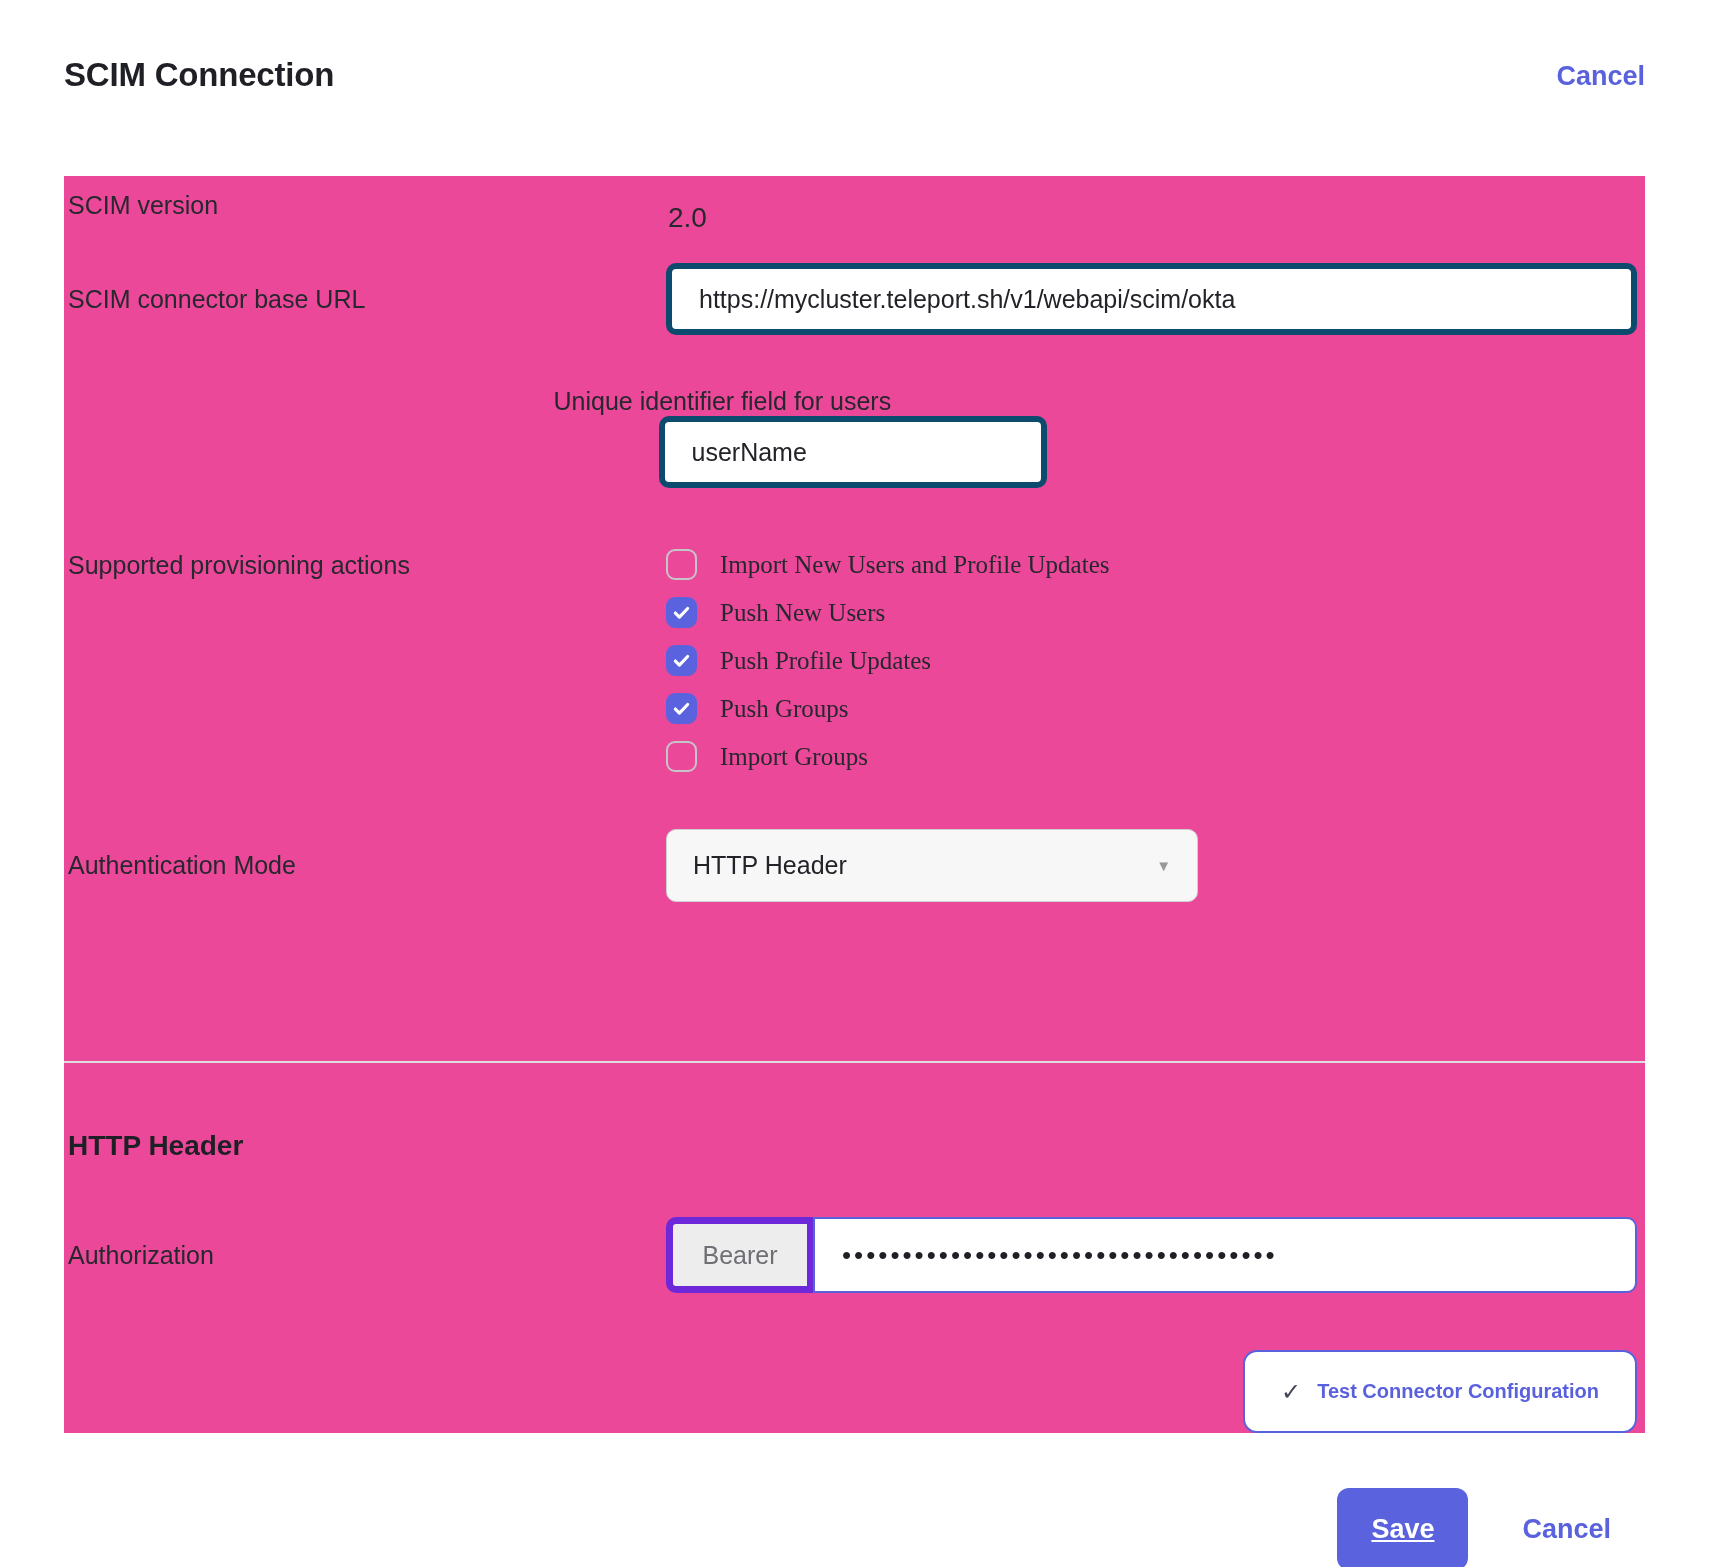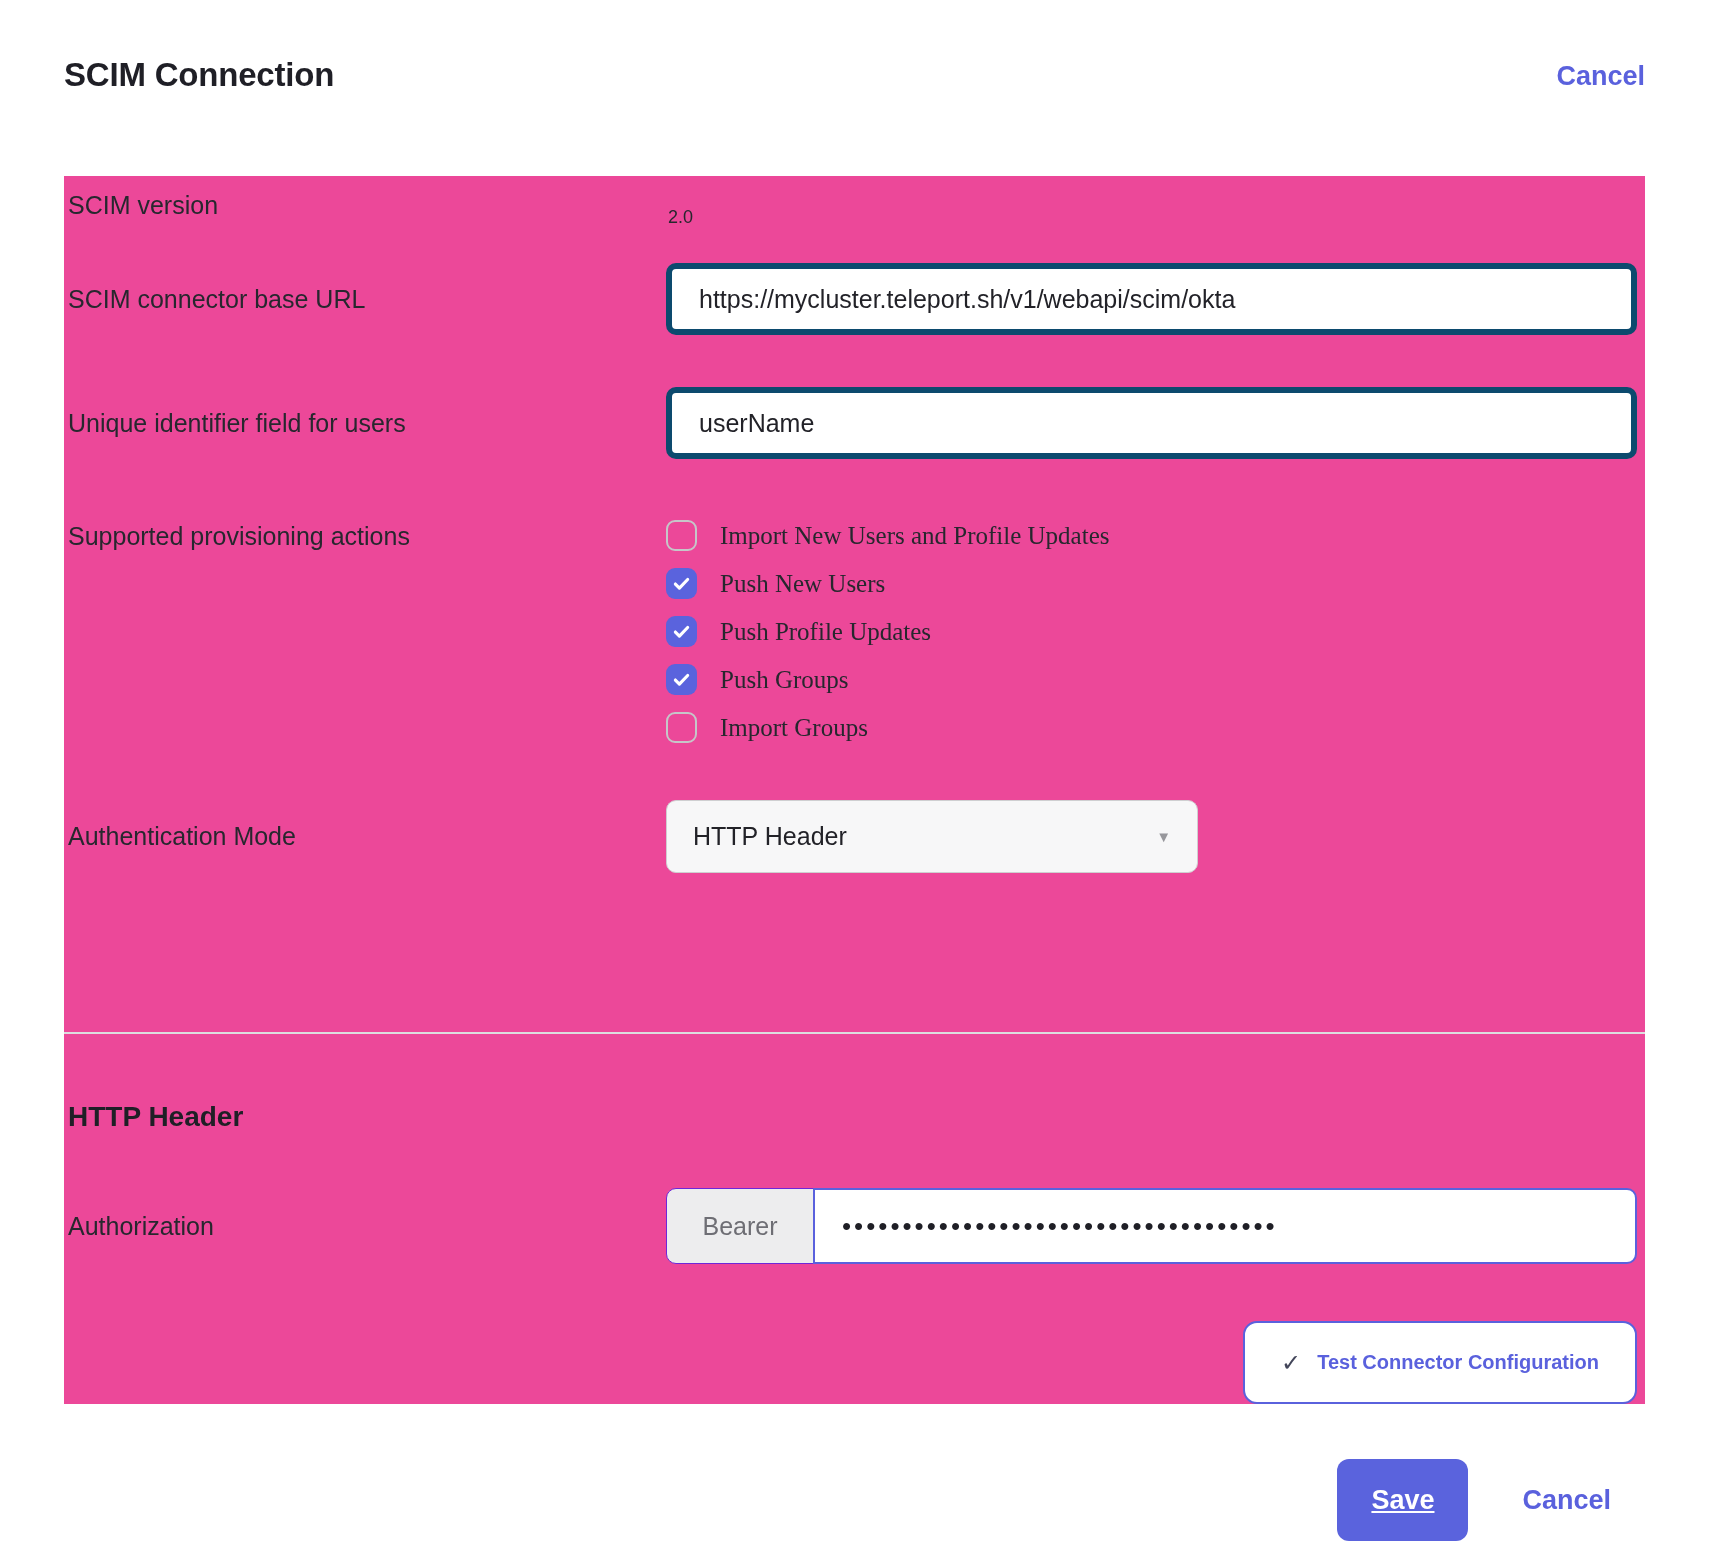--- a/index.html
+++ b/index.html
@@ -11,25 +11,25 @@
   .header { display:flex; justify-content:space-between; align-items:flex-start; padding-top:56px; }
   .title { font-size:33px; font-weight:bold; color:#1f1f26; letter-spacing:-0.2px; }
   .cancel-top { font-size:27px; font-weight:bold; color:#5a61dd; cursor:pointer; margin-top:5px; }
 
   
   .panel { margin-top:82px; background:#ec4899; padding:14px 8px 0 4px; }
   .row { display:flex; }
   .row-label { width:598px; flex:none; font-size:25px; color:#27272e; }
 
   .row-version { margin-bottom:42px; align-items:center; height:31px; }
-  .version-value { font-size:18px; color:#27272e; padding-left:2px;margin-top:24px; }
+  .version-value { font-size:28px; color:#27272e; padding-left:2px;margin-top:24px; }
 
   .row-input { align-items:center; }
   .row-url { margin-bottom:52px; }
-  .row-uid { margin-bottom:61px; }
+  .row-uid { margin-bottom:61px;flex-direction:column; }
   .control { flex:1; display:flex; align-items:center; }
   .text-input { width:100%; height:72px; background:#ffffff; border:6px solid #0c4a6e;
     border-radius:10px; font-family:"Liberation Sans",sans-serif; font-size:25px;
     color:#222228; padding:0 27px; outline:none; }
 
   
   .row-checks { align-items:flex-start; margin-bottom:57px; }
   .row-checks .row-label { padding-top:2px; }
   .check-list { flex:1; }
   .check-row { display:flex; align-items:center; height:31px; margin-bottom:17px;font-family:Liberation Serif, serif; }
@@ -46,21 +46,21 @@
     border-radius:10px; display:flex; align-items:center; justify-content:space-between;
     padding:0 26px; font-size:25px; color:#222228; cursor:pointer; }
   .select-caret { font-size:15px; color:#97979c; }
 
   .divider { height:2px; background:#dddddf; margin:159px -8px 0 -4px; }
 
   .section-heading { margin-top:67px; font-size:28px; font-weight:bold; color:#1f1f26; height:34px; }
 
   
   .row-authz { align-items:center; margin-top:53px; }
-  .bearer-box { width:148px; height:76px; background:#ededee; border:1px solid #6d28d9;
+  .bearer-box { width:148px; height:76px; background:#ededee; border:7px solid #6d28d9;
     border-radius:10px 0 0 10px; display:flex; align-items:center; justify-content:center;
     font-size:25px; color:#6e6e74; flex:none; }
   .token-input { flex:1; height:76px; background:#ffffff; border:2px solid #5a61dd;
     border-radius:0 10px 10px 0; margin-left:-1px; padding:0 27px;
     font-family:"Liberation Sans",sans-serif; font-size:26px; letter-spacing:3px;
     color:#1f1f26; outline:none; }
 
   
   .test-row { display:flex; justify-content:flex-end; margin-top:57px; }
   .test-button { height:83px; background:#ffffff; border:2px solid #5a61dd; border-radius:14px;

